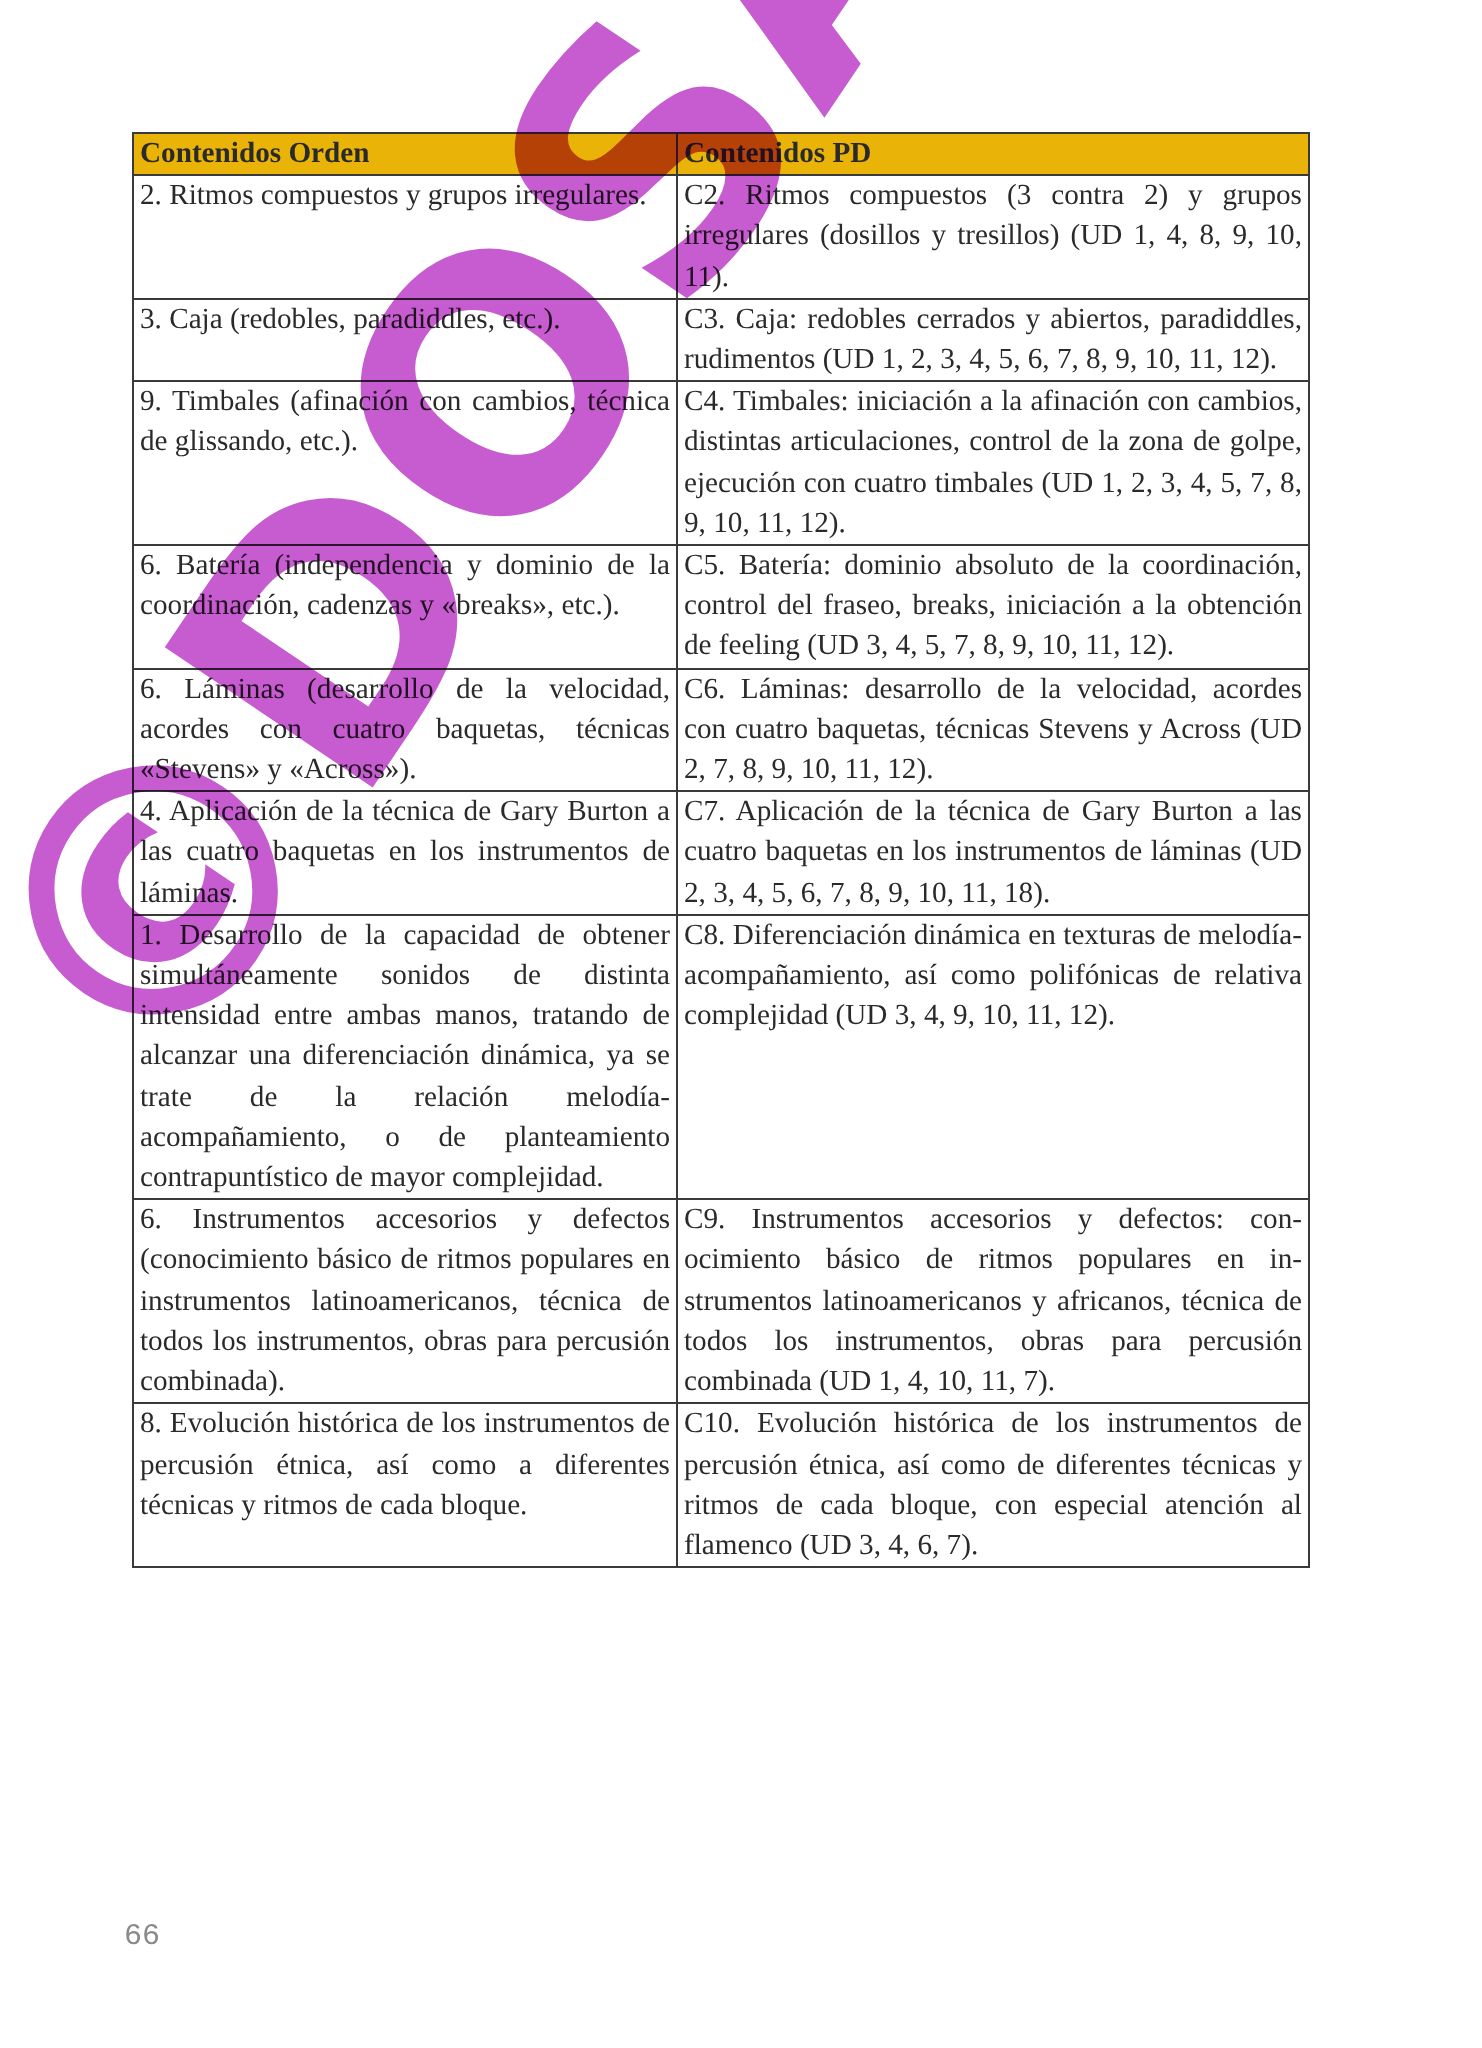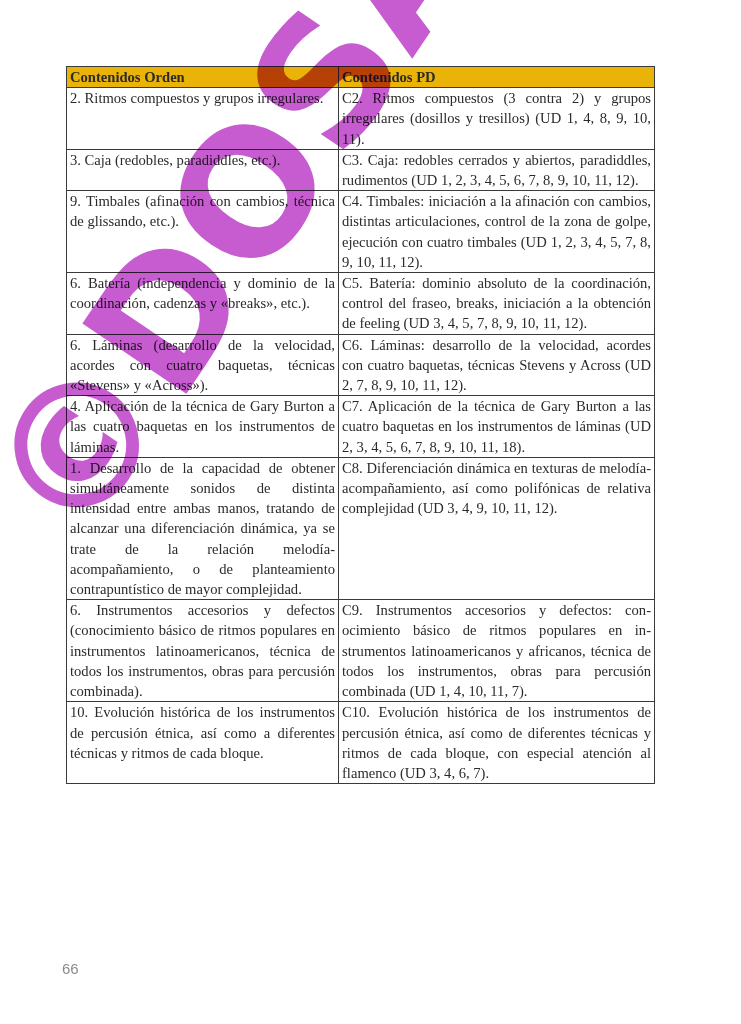--- a/index.html
+++ b/index.html
@@ -26,21 +26,21 @@
     hyphens: manual;
   }
   table.contents th {
     background: #eab308;
     font-weight: bold;
     text-align: left;
     height: 20px;
   }
   .page-number {
     position: absolute; left: 62px; top: 960px;
-    font-family: Liberation Sans, sans-serif;
+    font-family: Liberation Mono, monospace;
     font-size: 15px; color: #8a8a8a; font-weight: 300;
   }
   .watermark {
     position: absolute;
     left: -40px; top: 470px;
     transform-origin: 0 0;
     transform: rotate(-56deg);
     font-family: "DejaVu Sans", sans-serif;
     font-weight: bold;
     font-size: 172px;
@@ -94,21 +94,21 @@
       </tr>
       <tr>
         <td>1. Desarrollo de la capacidad de ob­tener simultáneamente sonidos de dis­tinta intensidad entre ambas manos, tratando de alcanzar una diferencia­ción dinámica, ya se trate de la relación melodía-acompañamiento, o de plant­eamiento contrapuntístico de mayor complejidad.</td>
         <td>C8. Diferenciación dinámica en texturas de melodía-acompañamiento, así como polifóni­cas de relativa complejidad (UD 3, 4, 9, 10, 11, 12).</td>
       </tr>
       <tr>
         <td>6. Instrumentos accesorios y defectos (conocimiento básico de ritmos pop­ulares en instrumentos latinoamerica­nos, técnica de todos los instrumentos, obras para percusión combinada).</td>
         <td>C9. Instrumentos accesorios y defectos: con­ocimiento básico de ritmos populares en in­strumentos latinoamericanos y africanos, técnica de todos los instrumentos, obras para percusión combinada (UD 1, 4, 10, 11, 7).</td>
       </tr>
       <tr>
-        <td>10. Evolución histórica de los instru­mentos de percusión étnica, así como a diferentes técnicas y ritmos de cada bloque.</td>
+        <td>8. Evolución histórica de los instru­mentos de percusión étnica, así como a diferentes técnicas y ritmos de cada bloque.</td>
         <td>C10. Evolución histórica de los instrumentos de percusión étnica, así como de diferentes técnicas y ritmos de cada bloque, con espe­cial atención al flamenco (UD 3, 4, 6, 7).</td>
       </tr>
     </tbody>
   </table>
 
   <div class="page-number">66</div>
 
   <div class="watermark">©DOSACORDES</div>
 </div>
 

